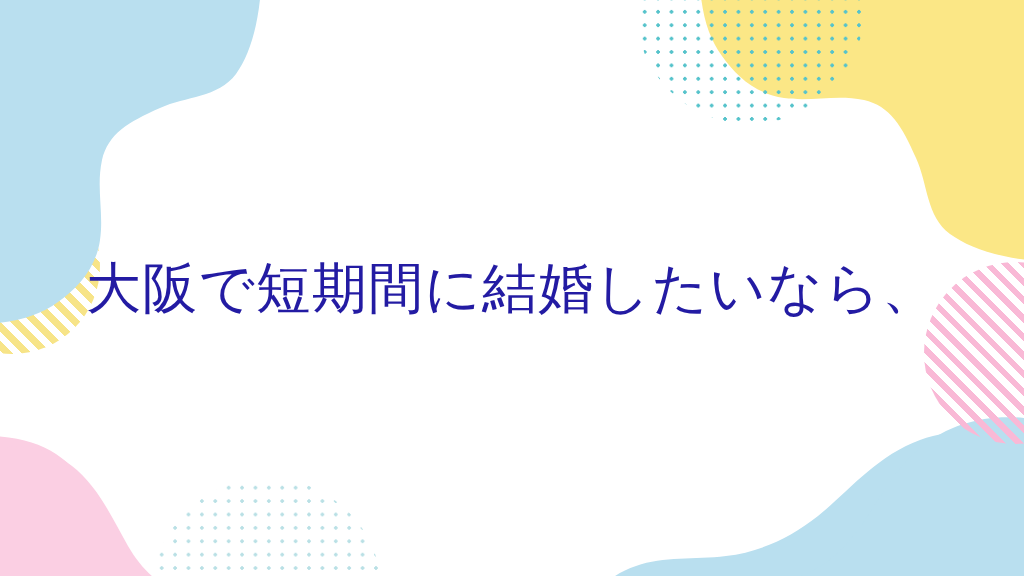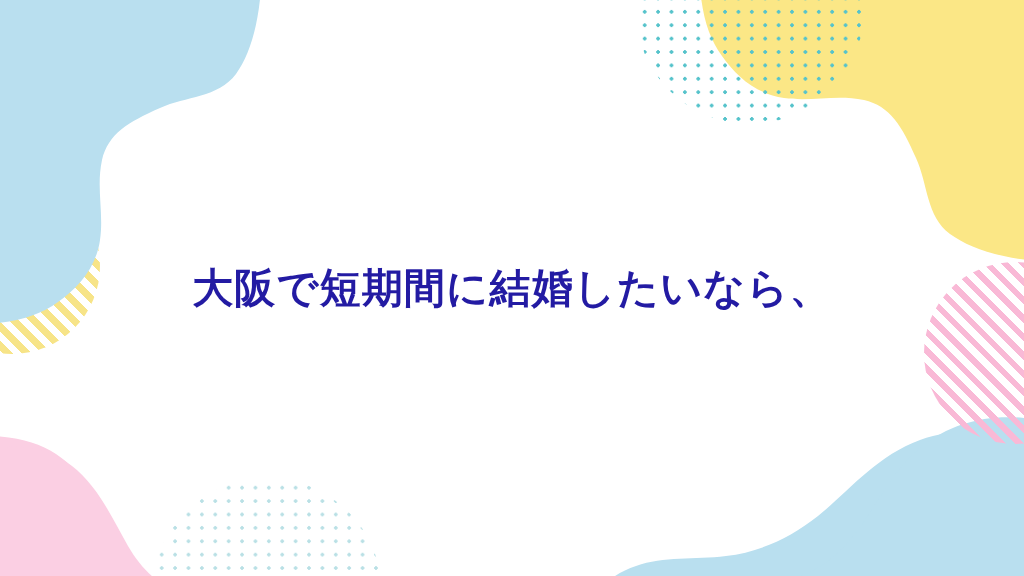--- a/index.html
+++ b/index.html
@@ -97,22 +97,22 @@
     height: 576px;
     display: flex;
     flex-direction: column;
     align-items: center;
     justify-content: center;
     z-index: 10;
   }
   .title-line {
     color: #231ba3;
     font-family: "DejaVu Sans", "Liberation Sans", sans-serif;
-    font-weight: bold;
-    font-size: 41px;
+    font-weight: normal;
+    font-size: 55px;
     line-height: 52px;
     letter-spacing: 1.2px;
     white-space: nowrap;
     text-align: right;
   }
 </style>
 </head>
 <body>
 
 <div id="card">

